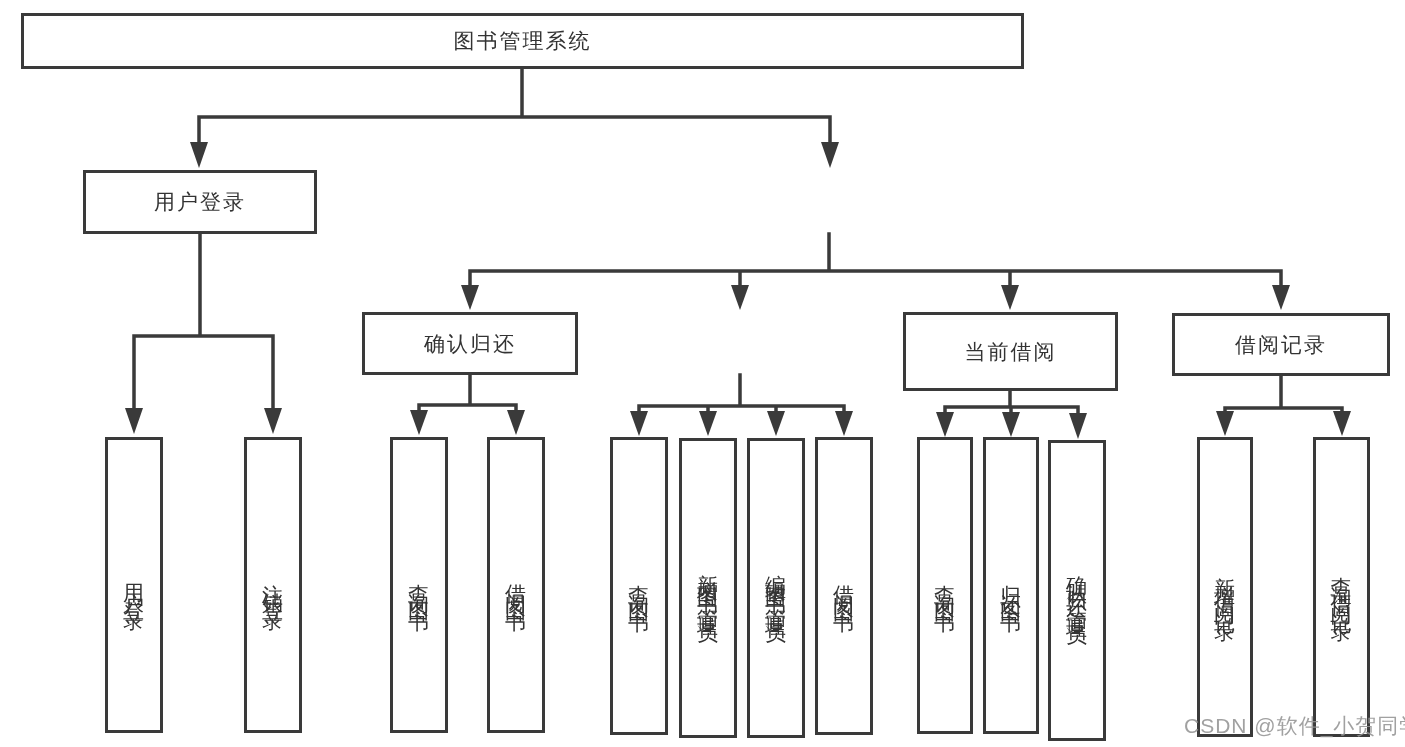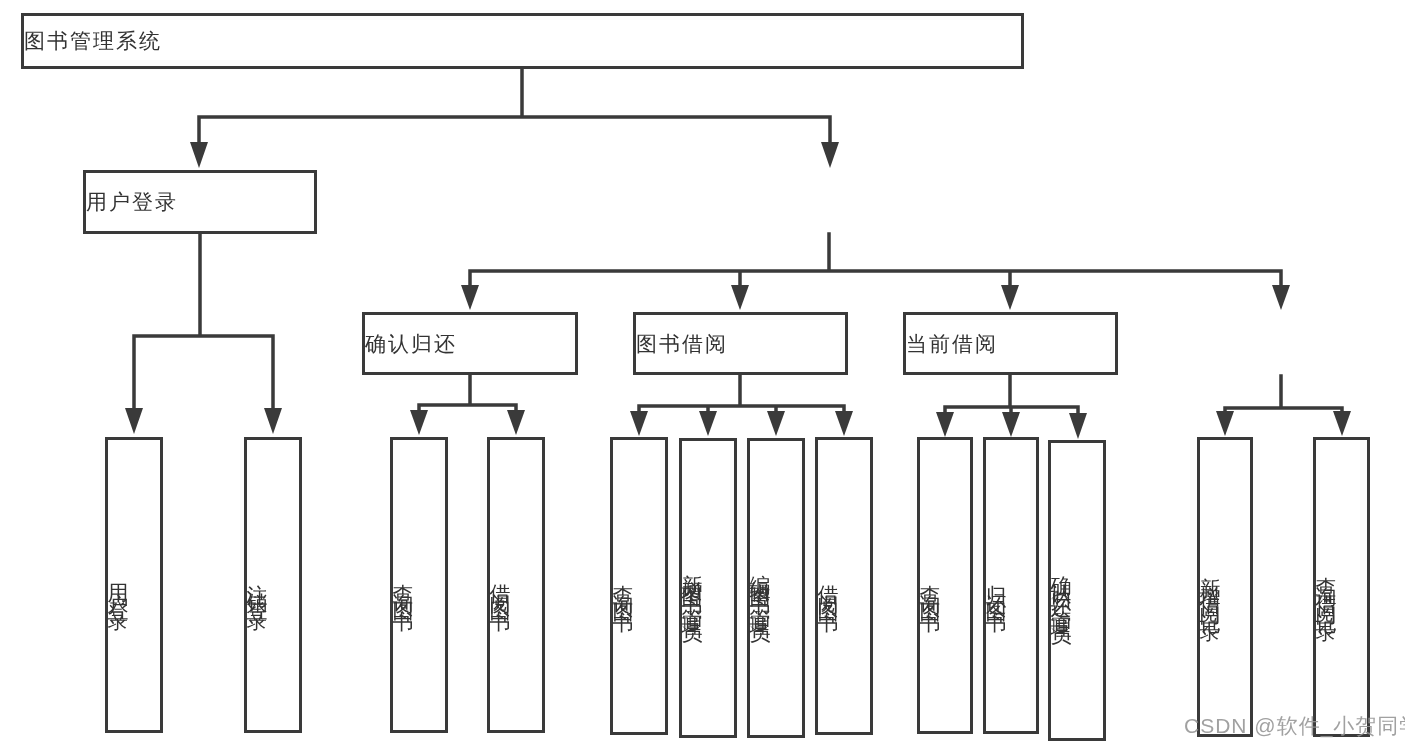--- a/index.html
+++ b/index.html
@@ -32,20 +32,21 @@
     fill: #3a3a3a;
     stroke: none;
   }
   .box {
     position: absolute;
     box-sizing: border-box;
     border: 3px solid #3a3a3a;
     background: #ffffff;
     display: flex;
     align-items: center;
+    justify-content: center;
     z-index: 2;
   }
   .hlabel {
     font-size: 21px;
     letter-spacing: 2px;
     white-space: nowrap;
   }
   .vlabel {
     writing-mode: vertical-rl;
     text-orientation: mixed;
@@ -127,25 +128,25 @@
     <span class="hlabel">图书管理系统</span>
   </div>
 
   <div class="box" style="left:83px; top:170px; width:234px; height:64px;">
     <span class="hlabel">用户登录</span>
   </div>
 
   <div class="box" style="left:362px; top:312px; width:216px; height:63px;">
     <span class="hlabel">确认归还</span>
   </div>
-  <div class="box" style="left:633px; top:312px; width:215px; height:63px;">
-    <span class="hlabel">图书借阅</span>
+  <div class="box" style="left:903px; top:312px; width:215px; height:79px;">
+    <span class="hlabel">当前借阅</span>
   </div>
-  <div class="box" style="left:903px; top:312px; width:215px; height:63px;">
-    <span class="hlabel">当前借阅</span>
+  <div class="box" style="left:1172px; top:313px; width:218px; height:63px;">
+    <span class="hlabel">借阅记录</span>
   </div>
 
   <div class="box" style="left:105px; top:437px; width:58px; height:296px;">
     <span class="vlabel">用户登录</span>
   </div>
   <div class="box" style="left:244px; top:437px; width:58px; height:296px;">
     <span class="vlabel">注销登录</span>
   </div>
 
   <div class="box" style="left:390px; top:437px; width:58px; height:296px;">

